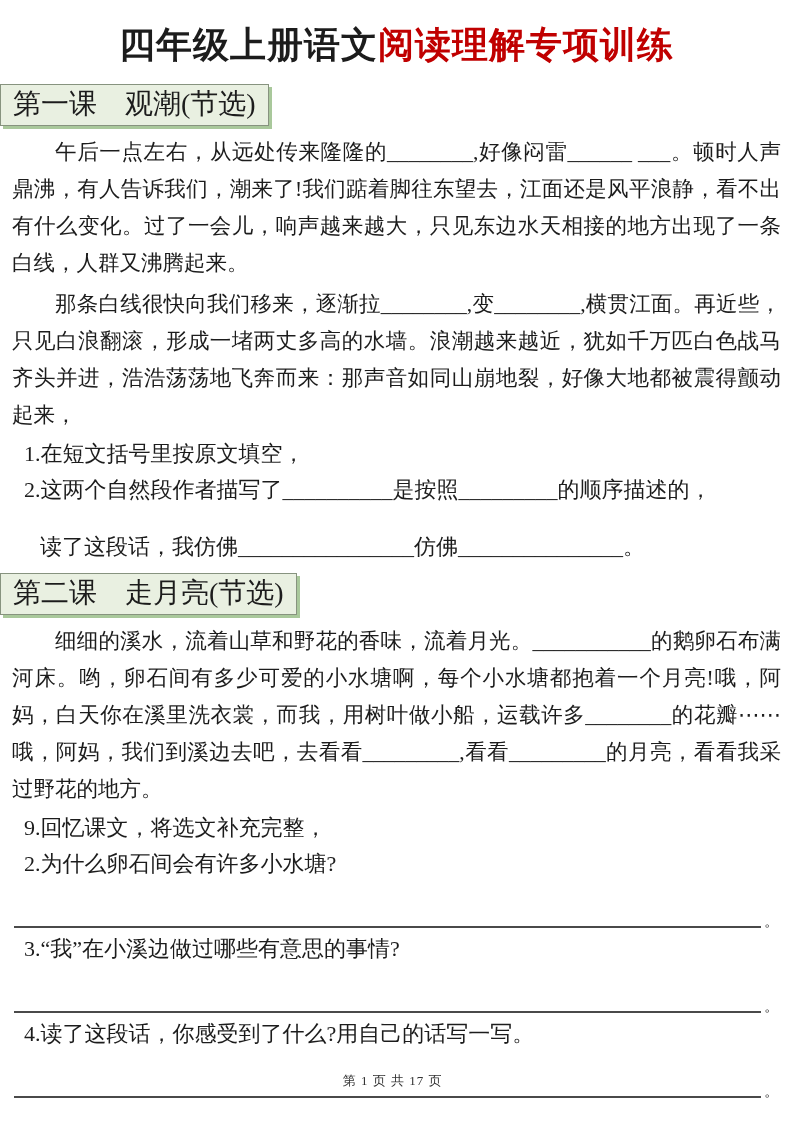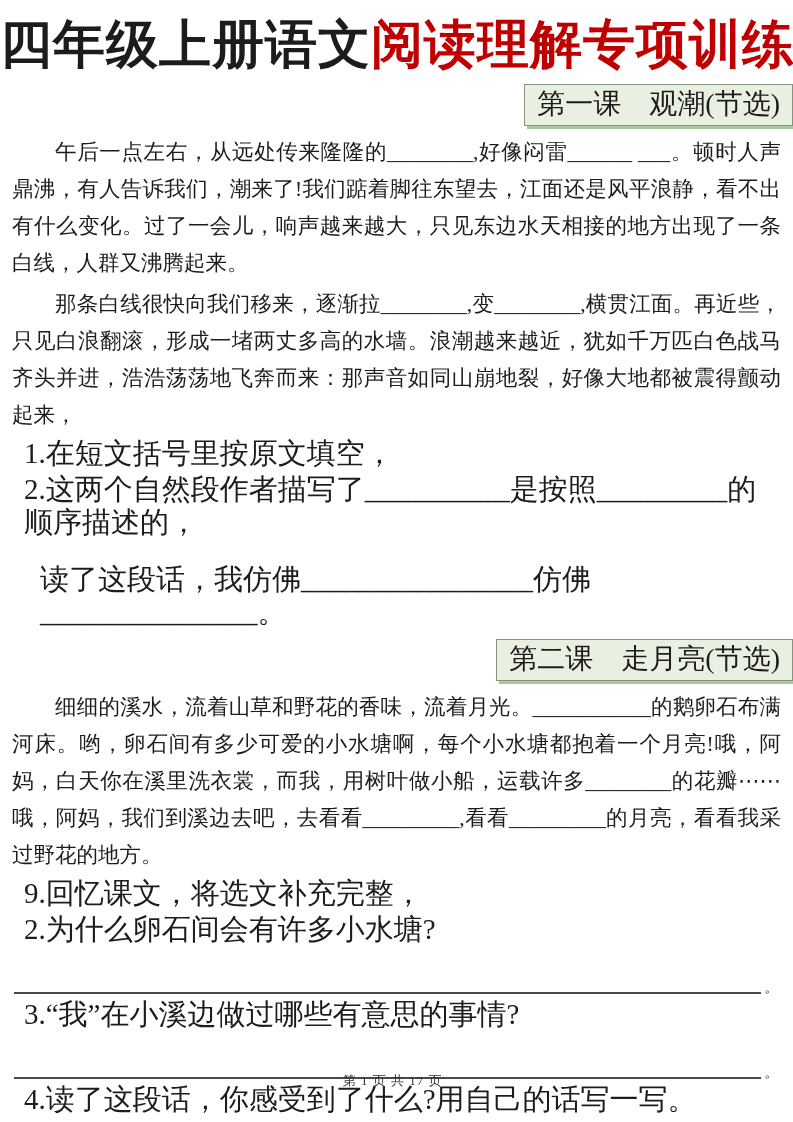--- a/index.html
+++ b/index.html
@@ -8,28 +8,28 @@
     width:793px; height:1122px;
     margin:0 auto;
     background:#ffffff;
     overflow:hidden;
     font-family:"Liberation Serif","DejaVu Serif",serif;
     color:#1c1c1c;
   }
   .title {
     margin:16px 0 0 0;
     text-align:center;
-    font-size:52px;
+    font-size:36px;
     font-weight:bold;
     letter-spacing:1px;
     line-height:58px;
     white-space:nowrap;
   }
   .title .accent { color:#c00000; }
-  .lesson-head-wrap { text-align:right; margin:10px 0 8px 0; }
+  .lesson-head-wrap { text-align:left; margin:10px 0 8px 0; }
   .lesson-head {
     display:inline-block;
     background:#e9f0e1;
     border:1px solid #87937f;
     box-shadow:3px 3px 0 #a9c89b;
     padding:1px 12px 3px 12px;
     font-size:28px;
     line-height:36px;
     font-weight:500;
     white-space:nowrap;
@@ -37,21 +37,21 @@
   .content { padding:0 12px; }
   .para {
     margin:4px 0 0 0;
     font-size:21.5px;
     line-height:37px;
     text-align:justify;
     text-indent:2em;
   }
   .q {
     margin:3px 0 0 0;
-    font-size:29px;
+    font-size:22px;
     line-height:33px;
     padding-left:12px;
   }
   .q.sub { padding-left:28px;margin-top:24px; }
   .answer-row {
     display:flex;
     align-items:flex-end;
     margin:30px 2px 4px 2px;
     height:18px;
   }

